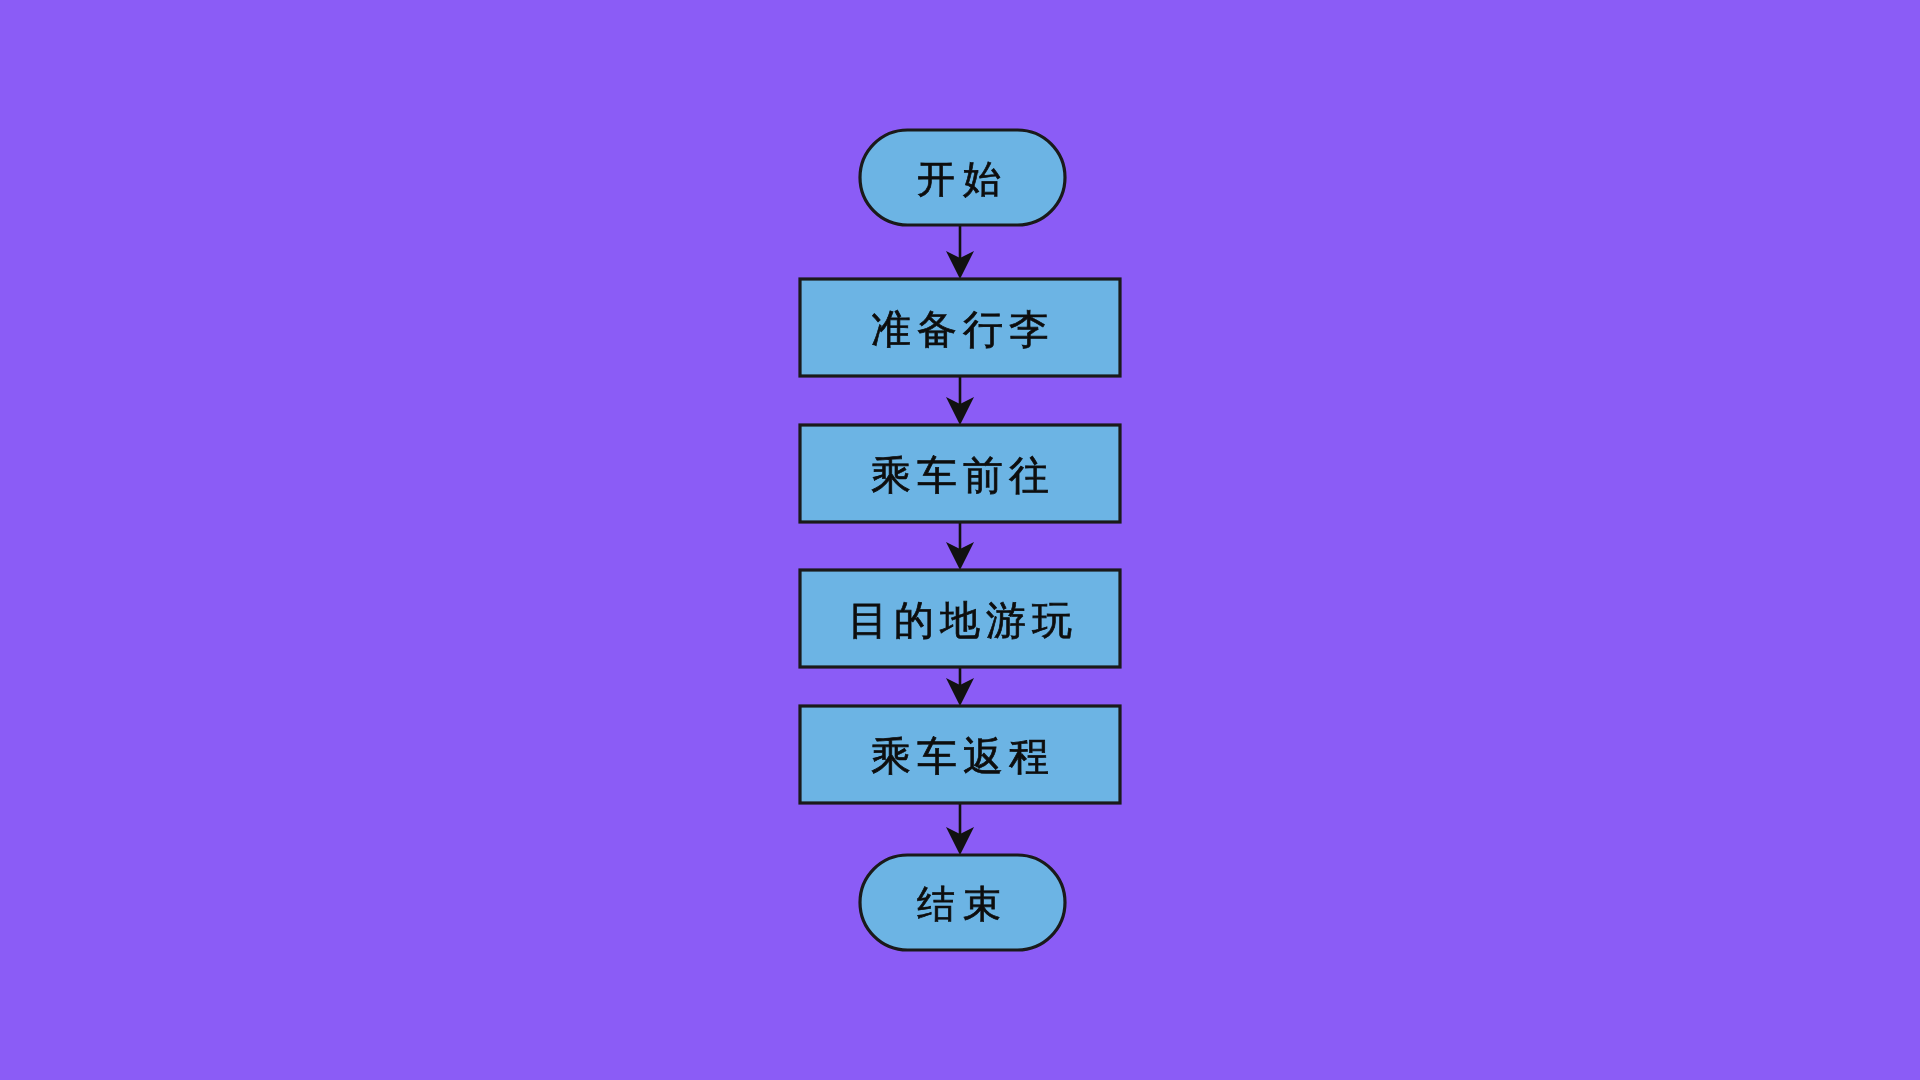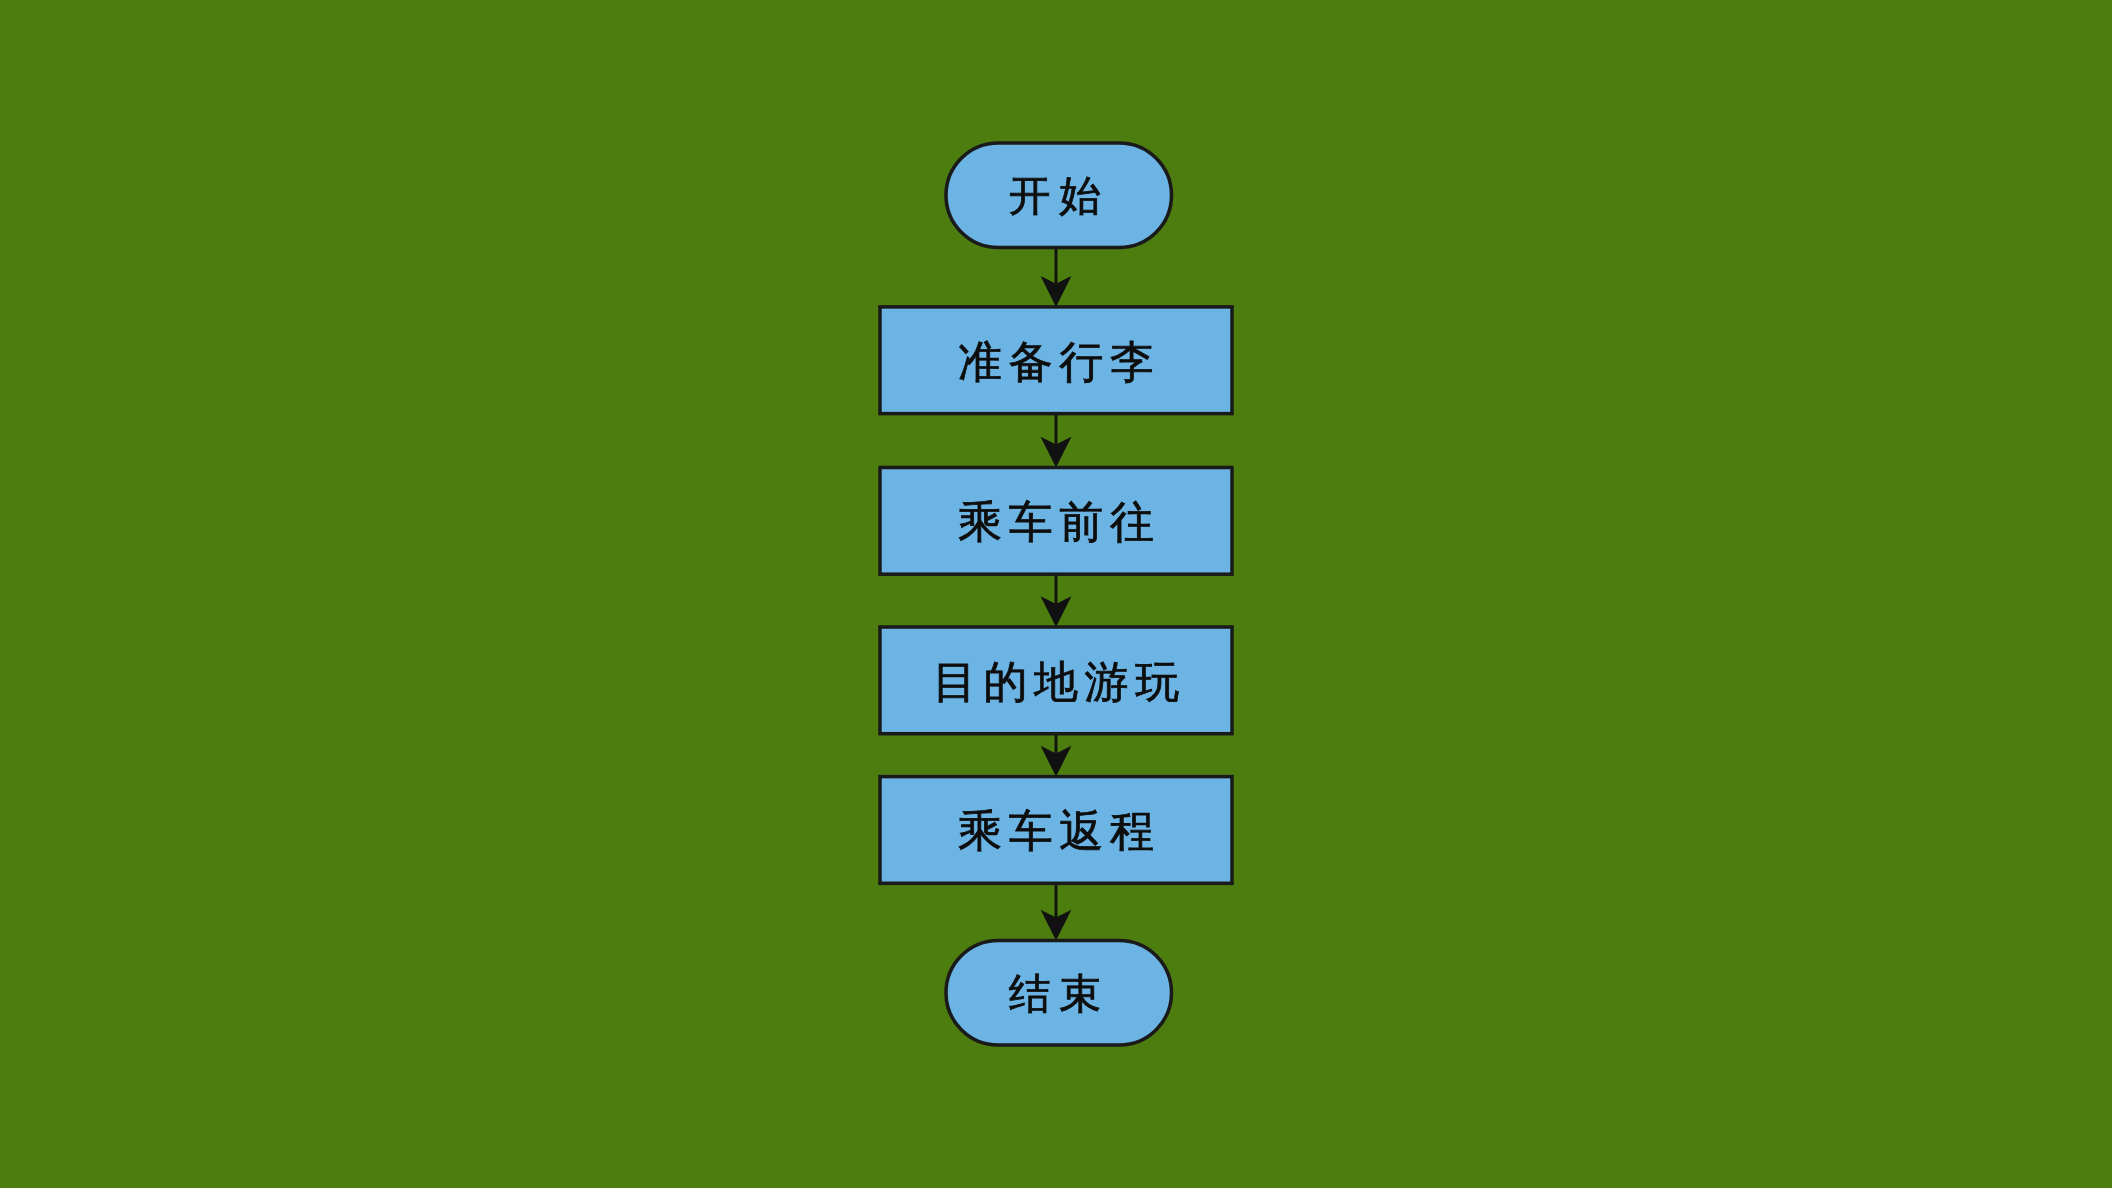--- a/index.html
+++ b/index.html
@@ -11,21 +11,21 @@
   body {
     width: 1920px;
     height: 1080px;
     overflow: hidden;
     font-family: "Liberation Serif", "DejaVu Serif", serif;
   }
   #canvas {
     position: relative;
     width: 1920px;
     height: 1080px;
-    background: #4d7c0f;
+    background: #8b5cf6;
   }
   #flow-svg {
     position: absolute;
     left: 0;
     top: 0;
     width: 1920px;
     height: 1080px;
     display: block;
   }
   .node-shape {

